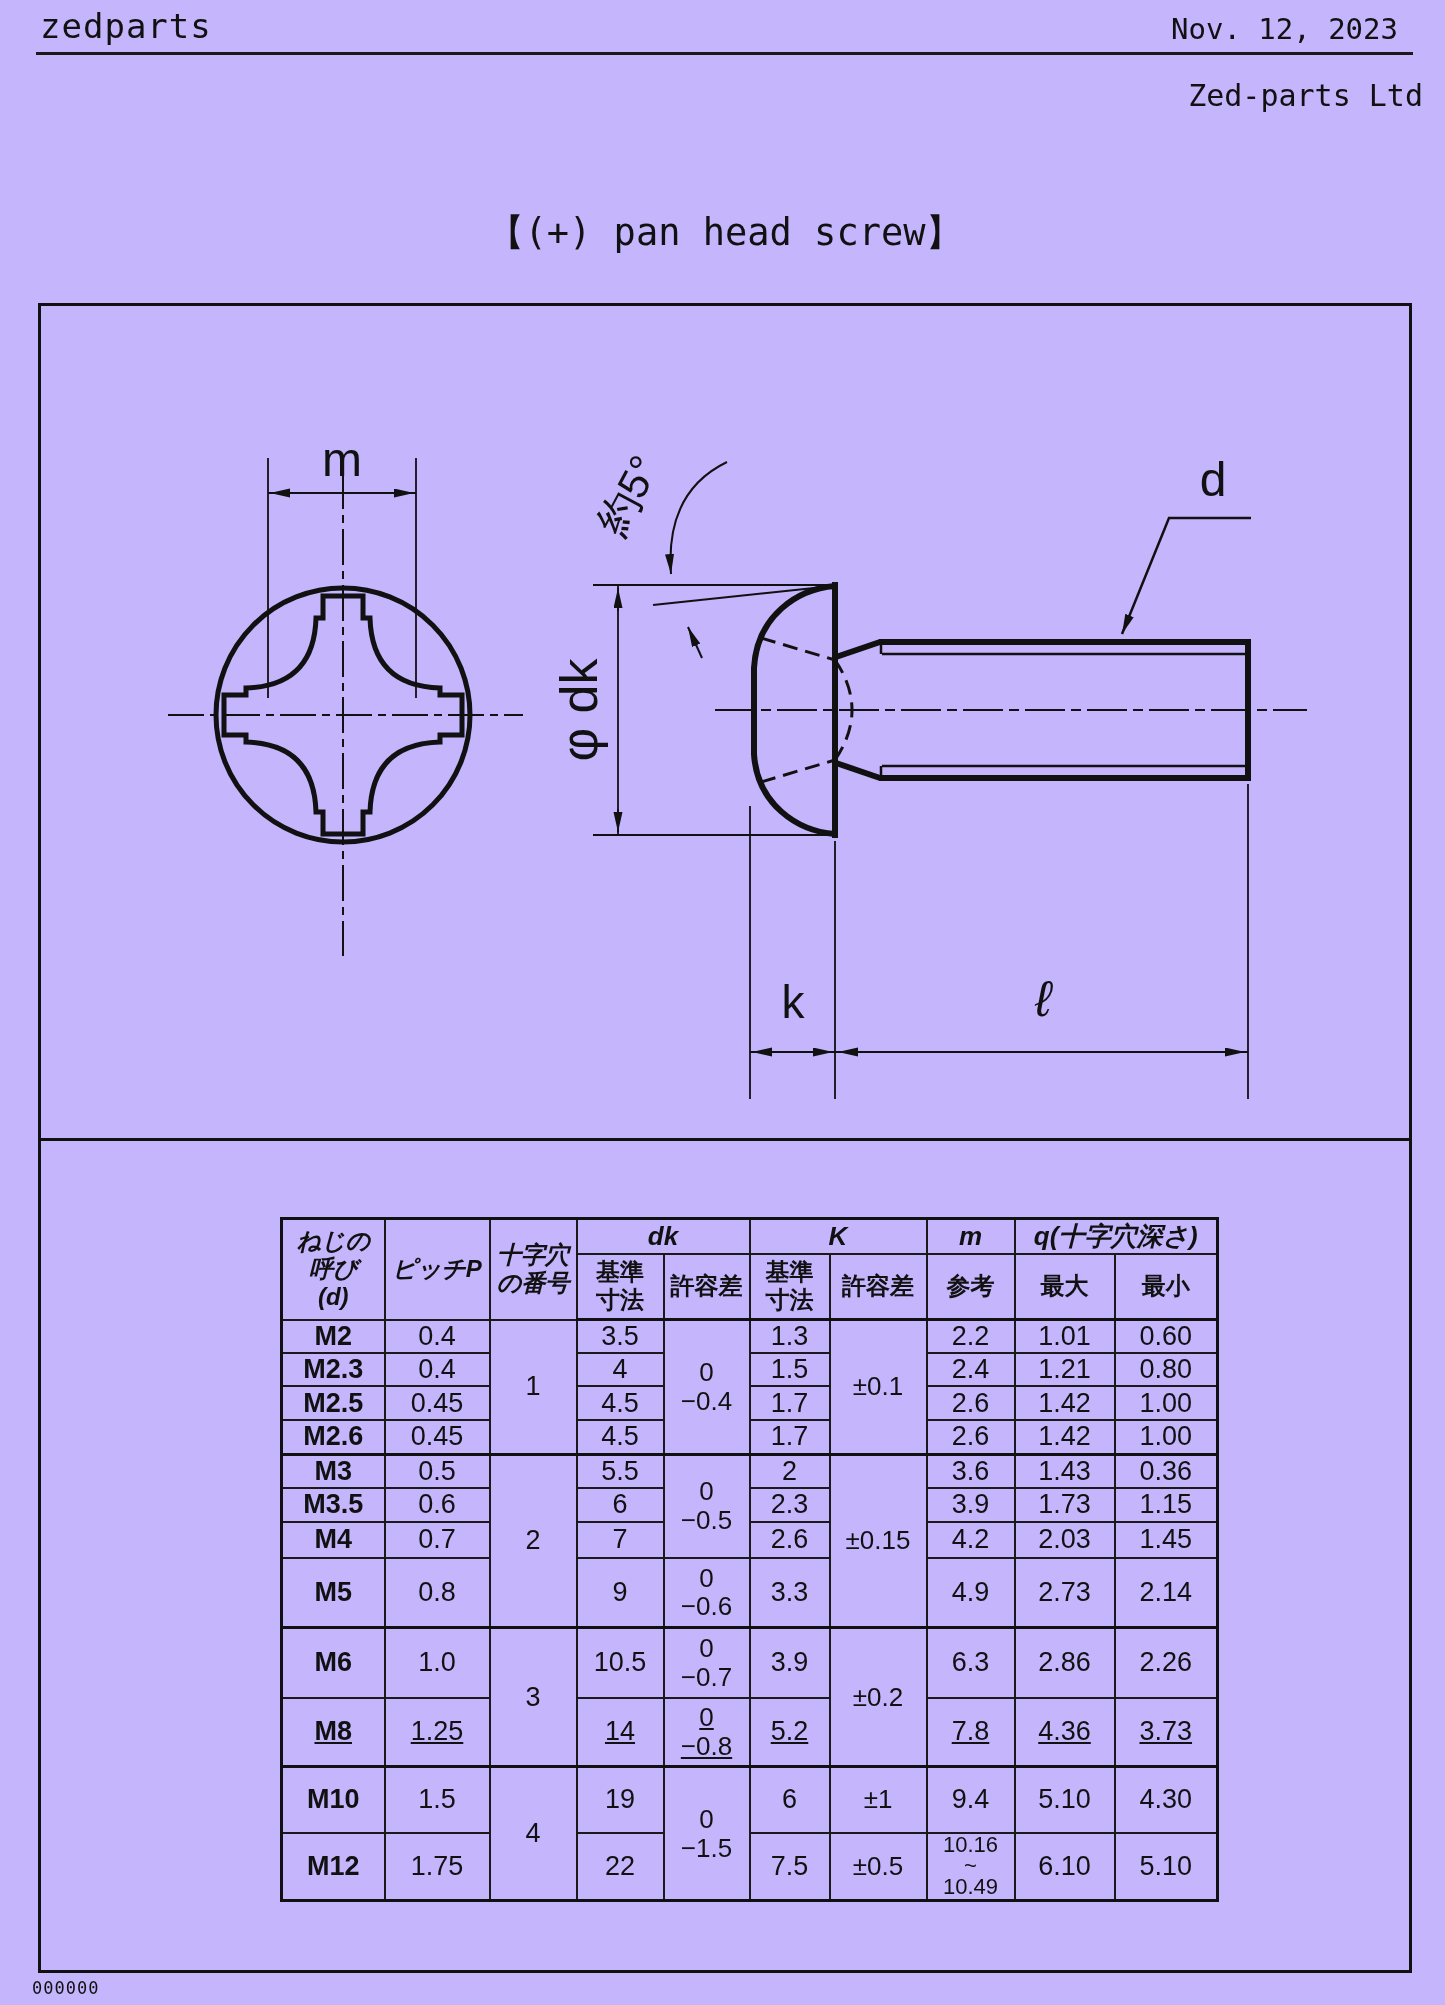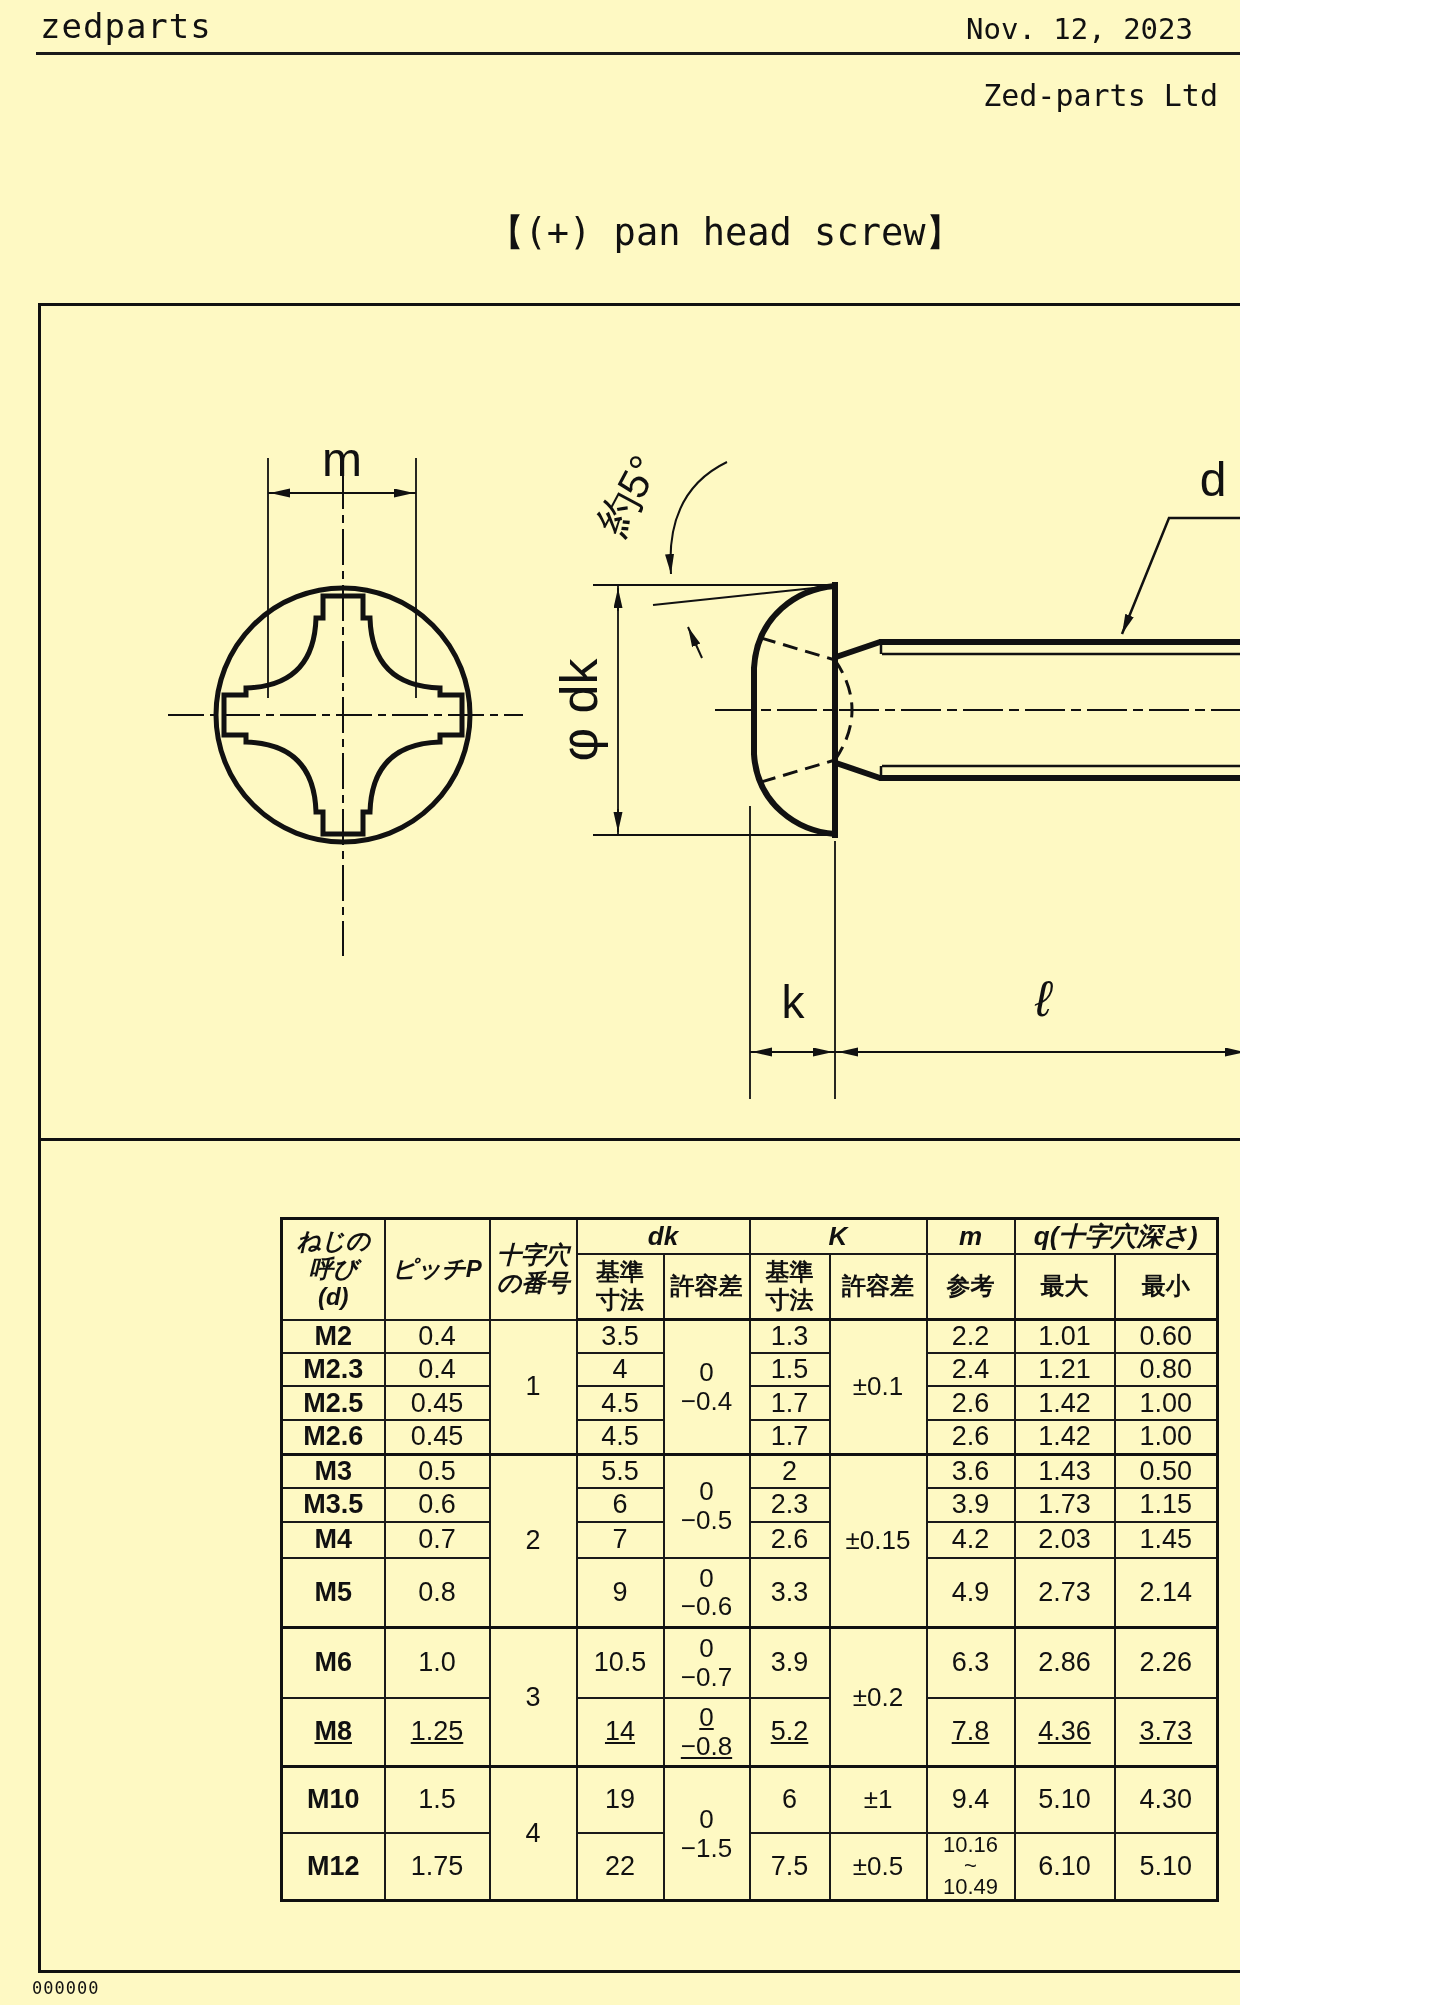--- a/index.html
+++ b/index.html
@@ -1,16 +1,16 @@
 <!DOCTYPE html>
 <html><head>
 <meta charset="utf-8">
 <style>
   html,body{margin:0;padding:0;background:#fff;}
-  .page{position:relative;width:1240px;height:2005px;background:#fef9c3;color:#111;
+  .page{position:relative;width:1445px;height:2005px;background:#c4b5fd;color:#111;
         font-family:"DejaVu Sans Mono","Liberation Mono",monospace;overflow:hidden;}
 
   .logo{position:absolute;left:40px;top:6px;font-size:34px;font-weight:500;letter-spacing:1px;}
   .date{position:absolute;right:47px;top:12px;font-size:29px;}
   .rule{position:absolute;left:36px;top:52px;width:1377px;height:3px;background:#1a1a1a;}
   .company{position:absolute;right:22px;top:78px;font-size:30px;}
   .title1{position:absolute;left:38px;top:168px;width:1374px;text-align:center;font-size:31px;}
   .title2{position:absolute;left:38px;top:208px;width:1374px;text-align:center;font-size:37px;}
 
   .box{position:absolute;left:38px;top:303px;width:1368px;height:1664px;border:3px solid #111;}
@@ -189,21 +189,21 @@
         <tr class="grp" style="height: 33px;">
           <td class="cname">M3</td>
           <td>0.5</td>
           <td rowspan="4">2</td>
           <td>5.5</td>
           <td rowspan="3" class="tol">0<br>−0.5</td>
           <td>2</td>
           <td rowspan="4" class="tol">±0.15</td>
           <td>3.6</td>
           <td>1.43</td>
-          <td>0.50</td>
+          <td>0.36</td>
         </tr>
         <tr style="height: 34px;">
           <td class="cname">M3.5</td>
           <td>0.6</td>
           <td>6</td>
           <td>2.3</td>
           <td>3.9</td>
           <td>1.73</td>
           <td>1.15</td>
         </tr>

